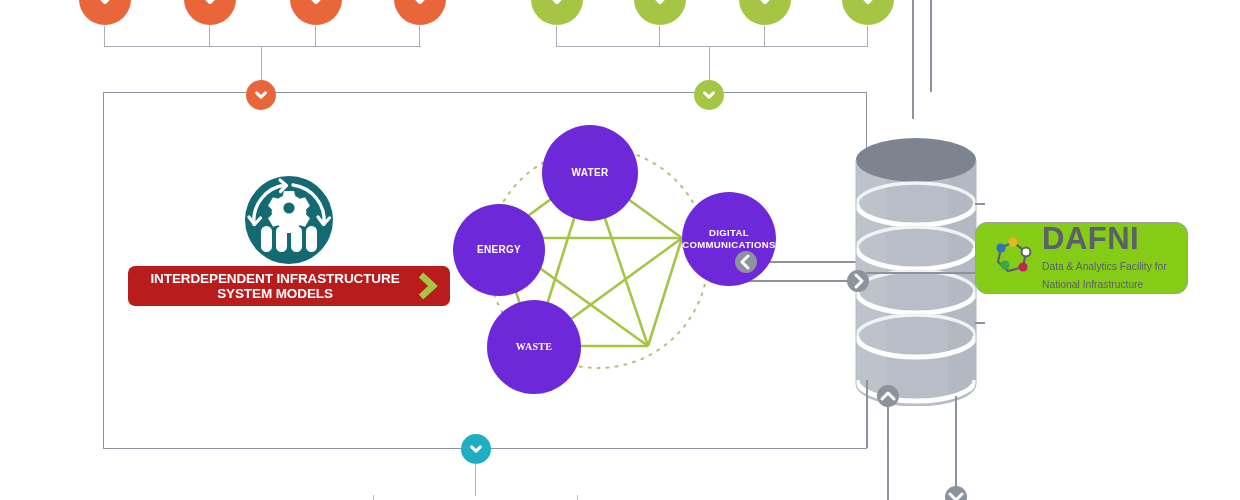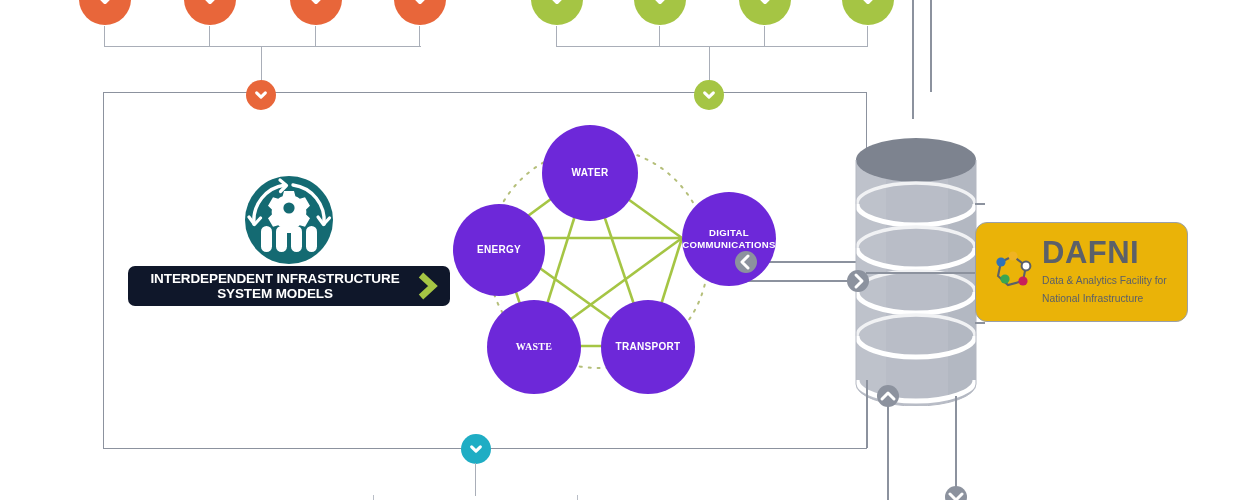--- a/index.html
+++ b/index.html
@@ -75,21 +75,21 @@
     top: 168px;
     width: 322px;
     height: 140px;
   }
   .iism-badge {
     position: absolute;
     left: 0;
     top: 98px;
     width: 322px;
     height: 40px;
-    background: #0f172a;
+    background: #b91c1c;
     border-radius: 7px;
     display: flex;
     align-items: center;
     box-sizing: border-box;
     padding-left: 12px;
     padding-right: 6px;
   }
   .iism-badge-text {
     flex: 1;
     color: #ffffff;
@@ -133,24 +133,24 @@
     width: 128px;
     height: 268px;
   }
 
   
   .dafni-card {
     position: absolute;
     left: 975px;
     top: 222px;
     width: 213px;
-    height: 100px;
+    height: 72px;
     border: 1.6px solid #9aa0aa;
     border-radius: 12px;
-    background: #eab308;
+    background: #84cc16;
     box-sizing: border-box;
     display: flex;
     align-items: center;
     padding-left: 14px;
     z-index: 6;
   }
   .dafni-word {
     color: #5b6069;
     font-weight: bold;
     font-size: 31px;
@@ -300,23 +300,20 @@
         <line x1="48" y1="128" x2="232" y2="128"></line>
       </g>
     </svg>
 
     <div class="net-node" style="left:92px; top:15px; width:96px; height:96px;">
       <span>WATER</span>
     </div>
     <div class="net-node" style="left:184px; top:82px; width:94px; height:94px; font-size:9.6px; white-space:pre-line;margin-left:48px;">
       <span>DIGITAL
 COMMUNICATIONS</span>
-    </div>
-    <div class="net-node" style="left:151px; top:190px; width:94px; height:94px;">
-      <span>TRANSPORT</span>
     </div>
     <div class="net-node" style="left:37px; top:190px; width:94px; height:94px;font-family:Liberation Serif, serif;">
       <span>WASTE</span>
     </div>
     <div class="net-node" style="left:3px; top:94px; width:92px; height:92px;">
       <span>ENERGY</span>
     </div>
   </div>
 
   <div class="line-h" style="left:752px; top:261px; width:112px;"></div>

